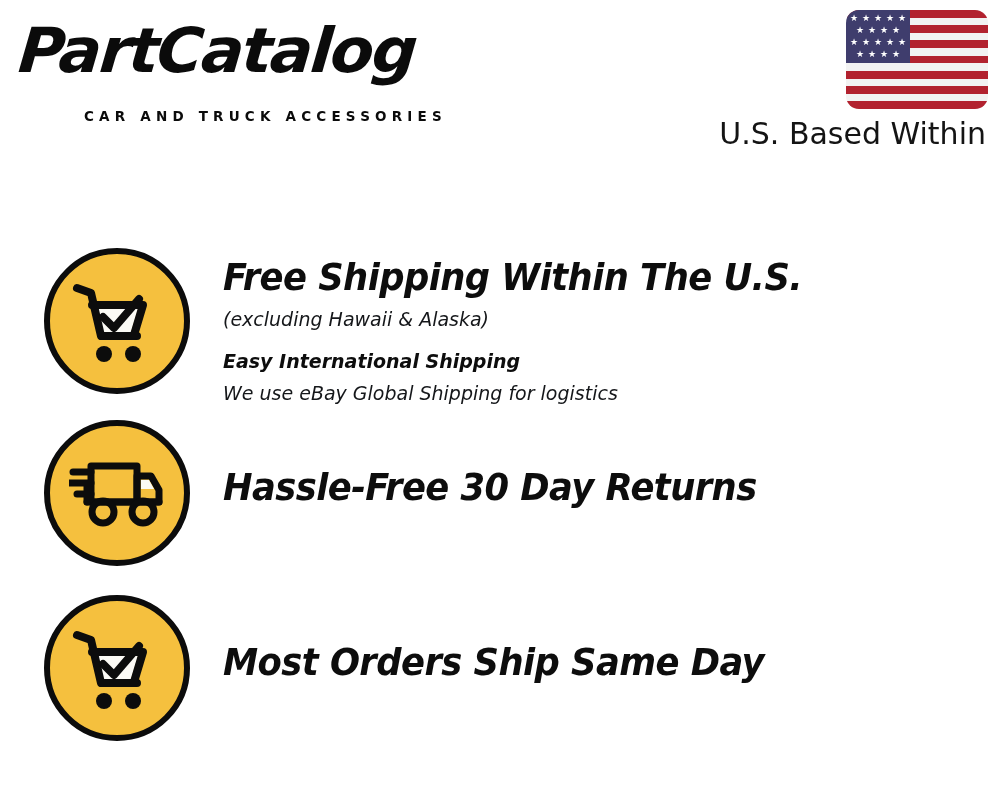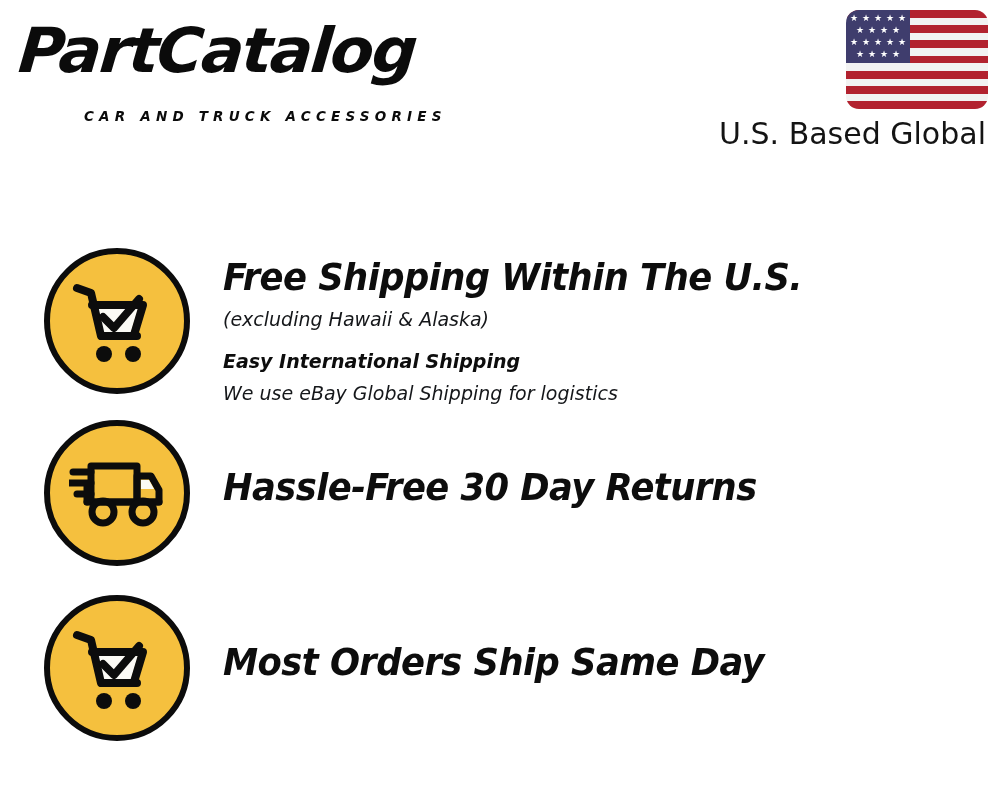--- a/index.html
+++ b/index.html
@@ -45,21 +45,20 @@
     transform-origin: left top;
     white-space: nowrap;
   }
   #logo-tagline {
     display: block;
     position: absolute;
     left: 62px;
     top: 90px;
     font-family: "DejaVu Sans", sans-serif;
     font-weight: 700;
-    font-style: italic;
     font-size: 13.5px;
     letter-spacing: 5.2px;
     color: #0b0b0b;
     white-space: nowrap;
   }
 
   
   #seller-badge {
     position: absolute;
     right: 12px;
@@ -225,21 +224,21 @@
       <span class="star" style="left:4px;  top:29px">★</span>
       <span class="star" style="left:16px; top:29px">★</span>
       <span class="star" style="left:28px; top:29px">★</span>
       <span class="star" style="left:40px; top:29px">★</span>
       <span class="star" style="left:52px; top:29px">★</span>
       <span class="star" style="left:10px; top:41px">★</span>
       <span class="star" style="left:22px; top:41px">★</span>
       <span class="star" style="left:34px; top:41px">★</span>
       <span class="star" style="left:46px; top:41px">★</span>
     </span>
-    <span id="seller-label">U.S. Based Global</span>
+    <span id="seller-label">U.S. Based Within</span>
   </div>
 
 </div>
 
 <div id="features">
 
   <div class="feature-row" id="row-0">
     <div class="feature-icon">
       <svg width="92" height="86" viewBox="0 0 92 86">
         <polygon points="26,28 68,28 60,54 32,54" fill="#fbfaf5"></polygon>

